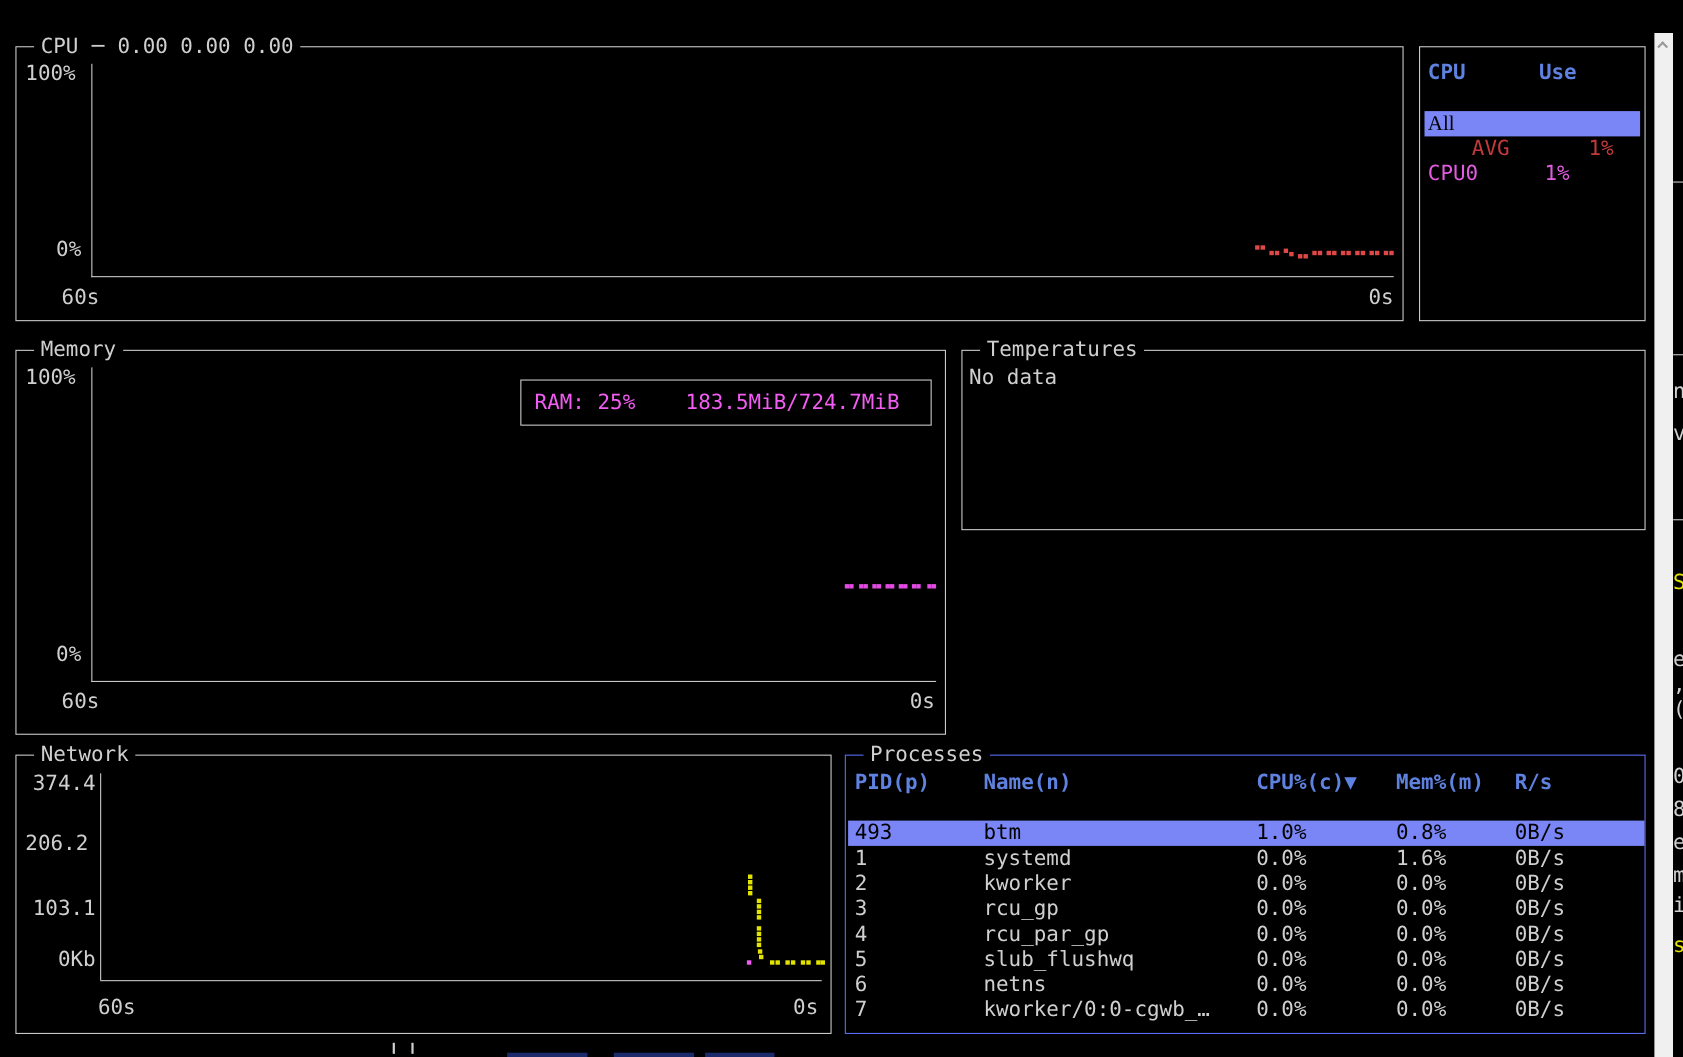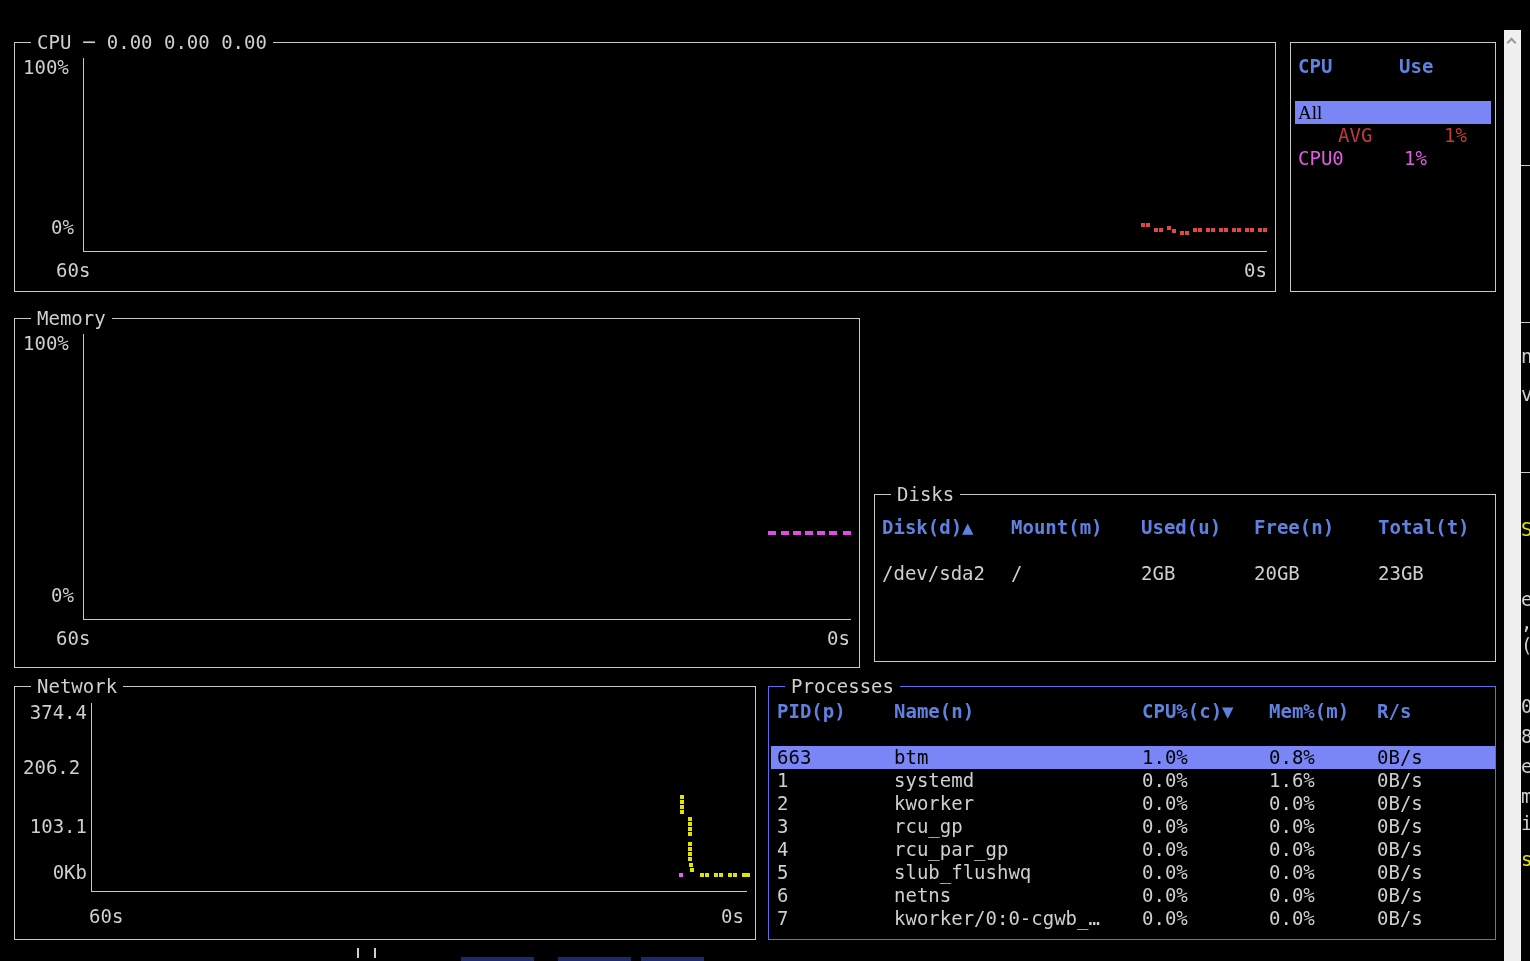--- a/index.html
+++ b/index.html
@@ -83,40 +83,32 @@
     <div class="panel" style="left:14px;top:288px;width:846px;height:350px">
       <div class="ptitle">
         <span class="mono">Memory</span>
       </div>
       <span class="mono abs" style="left:8px;top:13px">100%</span>
       <span class="mono abs" style="left:36px;top:265px">0%</span>
       <div class="vline" style="left:68px;top:15px;height:286px"></div>
       <div class="hline" style="left:68px;top:300px;width:768px"></div>
       <span class="mono abs" style="left:41px;top:308px">60s</span>
       <span class="mono abs" style="left:812px;top:308px">0s</span>
-    </div>
-
-
-    <div class="panel" style="left:874px;top:464px;width:622px;height:168px">
-      <div class="ptitle">
-        <span class="mono">Disks</span>
-      </div>
-      <div class="abs" style="left:0;top:0;width:100%;height:100%" id="disks-table">
-          <span class="mono blue abs" style="left: 7px; top: 21px;">Disk(d)▲</span>
-          <span class="mono blue abs" style="left: 136px; top: 21px;">Mount(m)</span>
-          <span class="mono blue abs" style="left: 266px; top: 21px;">Used(u)</span>
-          <span class="mono blue abs" style="left: 379px; top: 21px;">Free(n)</span>
-          <span class="mono blue abs" style="left: 503px; top: 21px;">Total(t)</span>
-          <span class="mono abs" style="left: 7px; top: 67px;">/dev/sda2</span>
-          <span class="mono abs" style="left: 136px; top: 67px;">/</span>
-          <span class="mono abs" style="left: 266px; top: 67px;">2GB</span>
-          <span class="mono abs" style="left: 379px; top: 67px;">20GB</span>
-          <span class="mono abs" style="left: 503px; top: 67px;">23GB</span>
-        </div>
-    </div>
+      <div class="infobox" style="left:458px;top:26px;width:374px;height:42px">
+        <span class="mono abs" style="left:12px;top:9px;color:var(--pink)">RAM: 25%    183.5MiB/724.7MiB</span>
+      </div>
+    </div>
+
+    <div class="panel" style="left:874px;top:288px;width:622px;height:164px">
+      <div class="ptitle">
+        <span class="mono">Temperatures</span>
+      </div>
+      <span class="mono abs" style="left:6px;top:13px">No data</span>
+    </div>
+
 
     <div class="panel" style="left:14px;top:656px;width:742px;height:254px">
       <div class="ptitle">
         <span class="mono">Network</span>
       </div>
       <span class="mono abs" style="left:8px;top:14px;width:64px;text-align:right">374.4</span>
       <span class="mono abs" style="left:8px;top:69px;width:64px;text-align:left">206.2</span>
       <span class="mono abs" style="left:8px;top:128px;width:64px;text-align:right">103.1</span>
       <span class="mono abs" style="left:8px;top:174px;width:64px;text-align:right">0Kb</span>
       <div class="vline" style="left:76px;top:16px;height:188px"></div>
@@ -129,21 +121,21 @@
       <div class="ptitle">
         <span class="mono">Processes</span>
       </div>
       <div class="abs" style="left:0;top:0;width:100%;height:100%" id="processes-table">
           <span class="mono blue abs" style="left: 8px; top: 13px;">PID(p)</span>
           <span class="mono blue abs" style="left: 125px; top: 13px;">Name(n)</span>
           <span class="mono blue abs" style="left: 373px; top: 13px; text-align: right;">CPU%(c)▼</span>
           <span class="mono blue abs" style="left: 500px; top: 13px;">Mem%(m)</span>
           <span class="mono blue abs" style="left: 608px; top: 13px;">R/s</span>
           <div class="abs" style="left: 2px; top: 59px; width: 724px; height: 23px; background: var(--hl);">
-            <span class="mono abs" style="left: 6px; top: 0px; color: rgb(0, 0, 0);">663</span>
+            <span class="mono abs" style="left: 6px; top: 0px; color: rgb(0, 0, 0);">493</span>
             <span class="mono abs" style="left: 123px; top: 0px; color: rgb(0, 0, 0);">btm</span>
             <span class="mono abs" style="left: 371px; top: 0px; color: rgb(0, 0, 0);">1.0%</span>
             <span class="mono abs" style="left: 498px; top: 0px; color: rgb(0, 0, 0);">0.8%</span>
             <span class="mono abs" style="left: 606px; top: 0px; color: rgb(0, 0, 0);">0B/s</span>
           </div>
           <div class="abs" style="left: 2px; top: 82px; width: 724px; height: 23px;">
             <span class="mono abs" style="left: 6px; top: 0px; color: var(--fg);">1</span>
             <span class="mono abs" style="left: 123px; top: 0px; color: var(--fg);">systemd</span>
             <span class="mono abs" style="left: 371px; top: 0px; color: var(--fg);">0.0%</span>
             <span class="mono abs" style="left: 498px; top: 0px; color: var(--fg);">1.6%</span>

